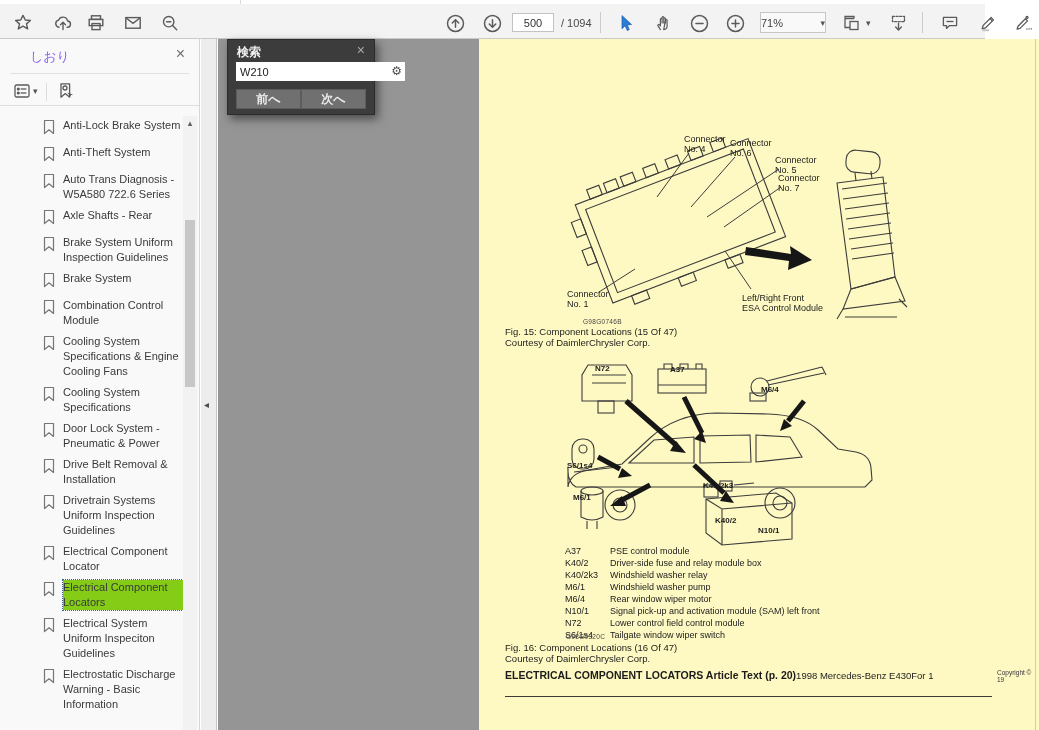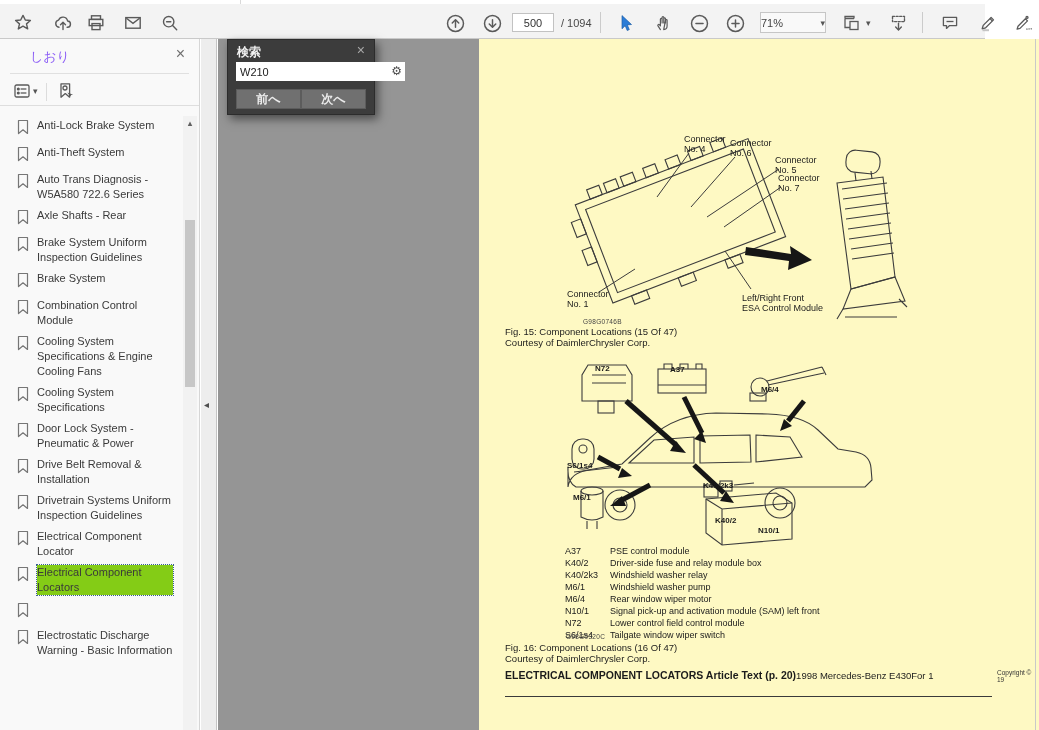--- a/index.html
+++ b/index.html
@@ -30,21 +30,21 @@
     background:#f9f9f9; border-right:1px solid #d6d6d6; }
   .sb-head { position:absolute; left:0; top:0; width:100%; height:34px; }
   .sb-title { position:absolute; left:14px; top:9px; font-size:13px; color:#8b5cf6;margin-left:16px; }
   .sb-close { position:absolute; right:14px; top:6px; font-size:16px; color:#6f6f6f; cursor:default; }
   .sb-div1 { position:absolute; left:10px; right:10px; top:34px; border-top:1px solid #e0e0e0; }
   .sb-tools { position:absolute; left:0; top:38px; width:100%; height:28px; }
   .sb-tools .ic { position:absolute; top:4px; }
   .sb-toolsep { position:absolute; left:46px; top:6px; width:1px; height:18px; background:#dcdcdc; }
   .sb-div2 { position:absolute; left:0px; right:0px; top:66px; border-top:1px solid #dedede; }
   .sb-list { position:absolute; left:0; top:77px; width:183px; height:614px; overflow:hidden; padding-top:2px; }
-  .bm { display:flex; gap:7px; padding-left:16px; margin-bottom:6px; align-items:flex-start; }
+  .bm { display:flex; gap:7px; padding-left:42px; margin-bottom:6px; align-items:flex-start; }
   .bm-ic { flex:0 0 14px; margin-top:1px; }
   .bm-label { font-size:11px; line-height:15px; color:#3a3a3a; max-width:136px; }
   .bm.selected .bm-label { background:#84cc16; outline:1px dotted #39618f; outline-offset:0px; }
   .sb-scroll { position:absolute; left:183px; top:77px; width:14px; height:614px; background:#f2f2f2; }
   .sb-up { position:absolute; left:0; top:2px; width:14px; text-align:center; font-size:9px; color:#606060; }
   .sb-thumb { position:absolute; left:2px; top:104px; width:10px; height:167px; background:#c7c7c7; }
 
   
   .strip { position:absolute; left:201px; top:39px; width:16px; height:691px; background:#ededed;
     border-right:1px solid #c4c4c4; }
@@ -314,20 +314,21 @@
       <div class="bm selected">
           <span class="bm-ic"><svg width="14" height="16" viewBox="0 0 14 16" fill="none" stroke="#767676" stroke-width="1.2" stroke-linejoin="round">
               <path d="M2.5 1.5h9v13l-4.5-3.7L2.5 14.5z"></path>
             </svg></span>
           <span class="bm-label">Electrical Component Locators</span>
         </div>
       <div class="bm">
           <span class="bm-ic"><svg width="14" height="16" viewBox="0 0 14 16" fill="none" stroke="#767676" stroke-width="1.2" stroke-linejoin="round">
               <path d="M2.5 1.5h9v13l-4.5-3.7L2.5 14.5z"></path>
             </svg></span>
+          <span class="bm-label">Electrical System Uniform Inspeciton Guidelines</span>
         </div>
       <div class="bm">
           <span class="bm-ic"><svg width="14" height="16" viewBox="0 0 14 16" fill="none" stroke="#767676" stroke-width="1.2" stroke-linejoin="round">
               <path d="M2.5 1.5h9v13l-4.5-3.7L2.5 14.5z"></path>
             </svg></span>
           <span class="bm-label">Electrostatic Discharge Warning - Basic Information</span>
         </div>
     </div>
 
     <div class="sb-scroll">

